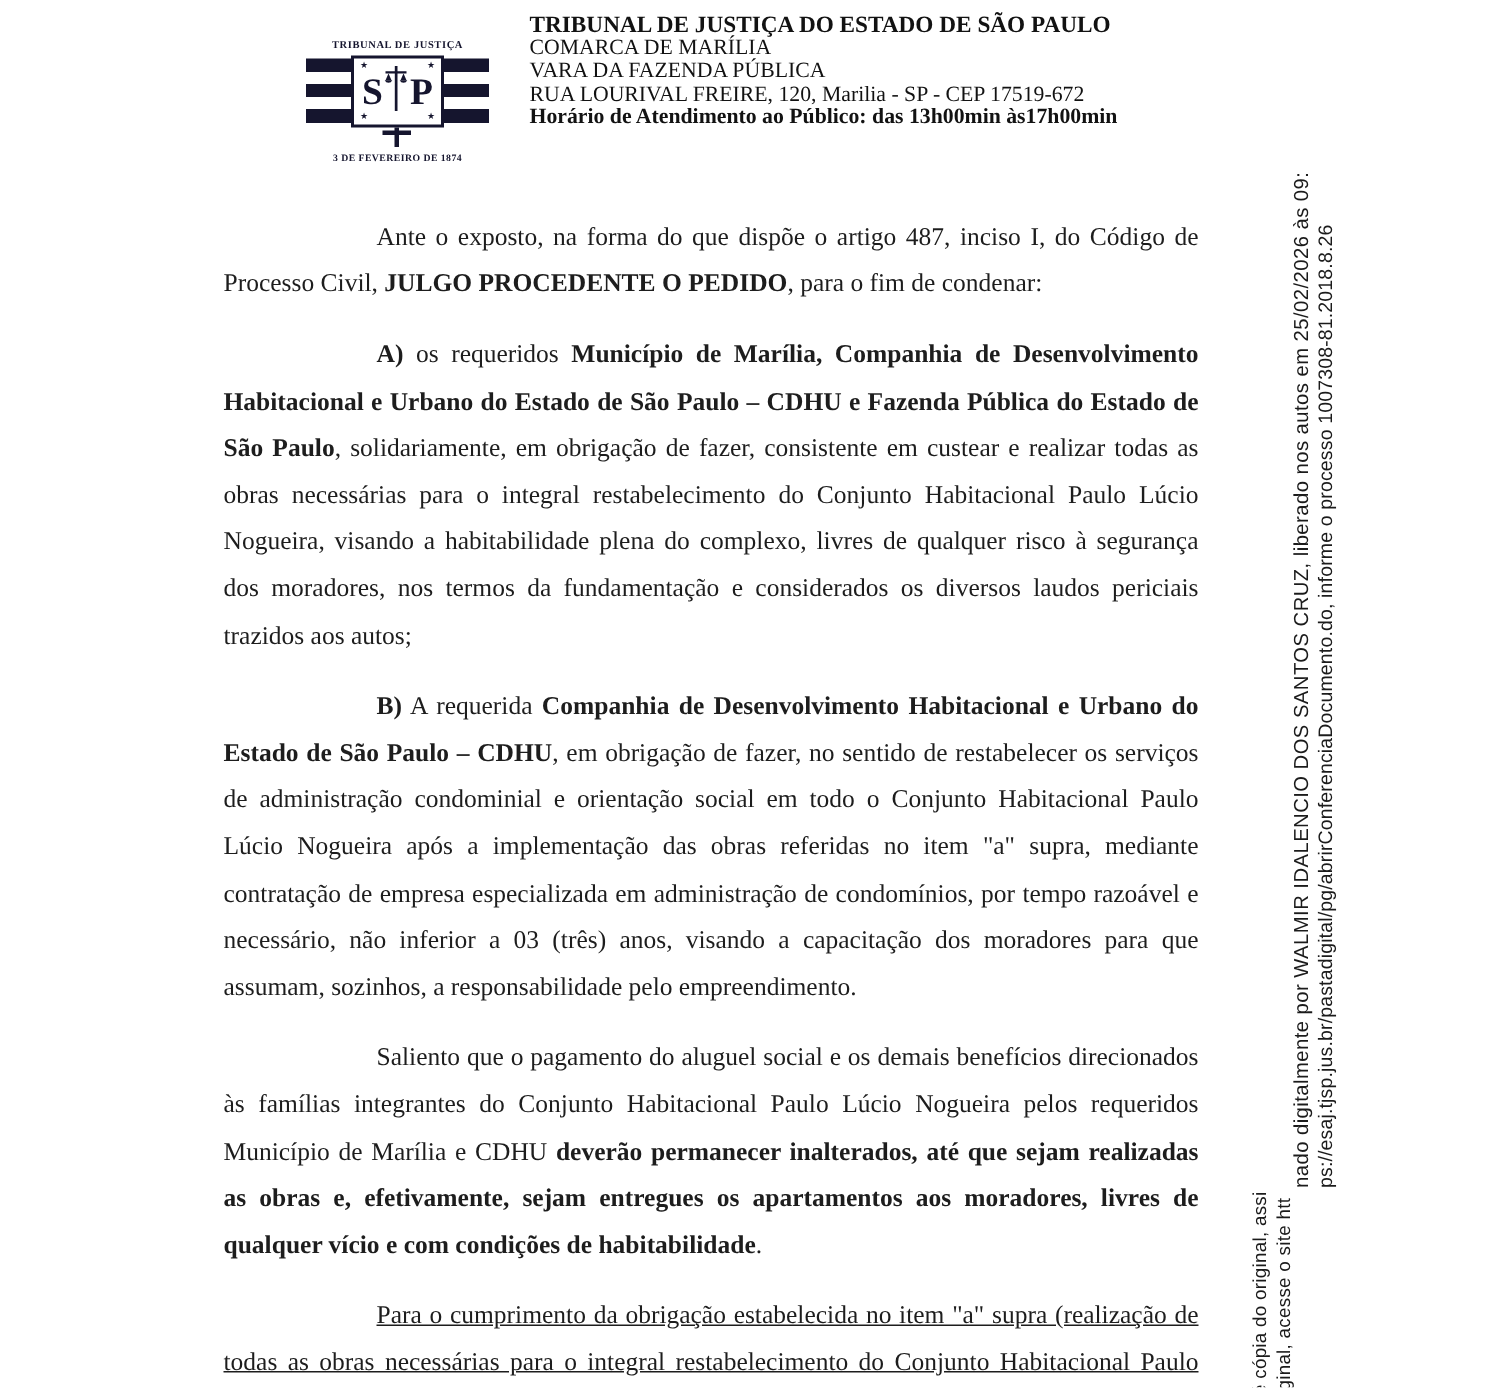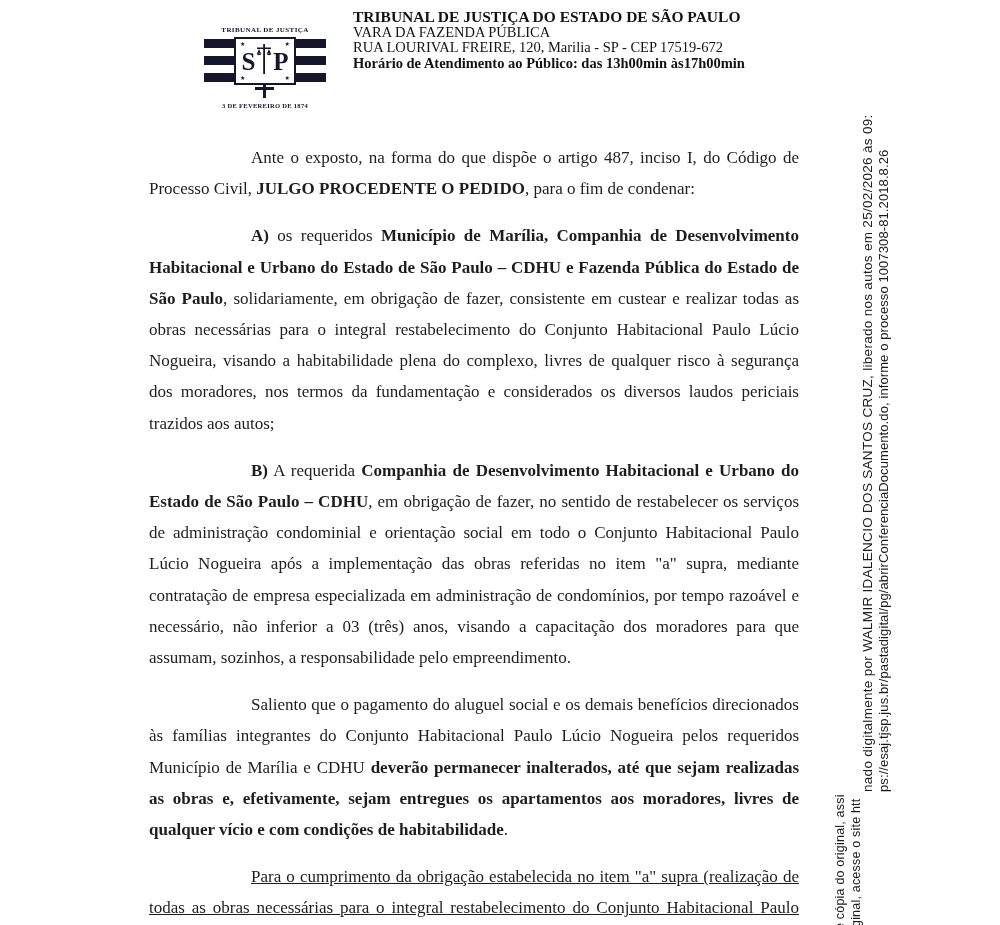--- a/index.html
+++ b/index.html
@@ -80,20 +80,21 @@
           <span class="sp-letter">P</span>
         </div>
       </div>
       <div class="sword-v"></div>
       <div class="sword-h"></div>
       <div class="logo-bottom">3 DE FEVEREIRO DE 1874</div>
     </div>
 
     <div class="header-text">
       <div class="hl1">TRIBUNAL DE JUSTIÇA DO ESTADO DE SÃO PAULO</div>
+      <div>COMARCA DE MARÍLIA</div>
       <div>VARA DA FAZENDA PÚBLICA</div>
       <div>RUA LOURIVAL FREIRE, 120, Marilia - SP - CEP 17519-672</div>
       <div class="hl6">Horário de Atendimento ao Público: das 13h00min às17h00min</div>
     </div>
   </header>
 
   <main class="body-text">
     <p><span>Ante o exposto, na forma do que dispõe o artigo 487, inciso I, do Código de Processo Civil, </span><b>JULGO PROCEDENTE O PEDIDO</b><span>, para o fim de condenar:</span></p>
 
     <p><b>A)</b><span> os requeridos </span><b>Município de Marília, Companhia de Desenvolvimento Habitacional e Urbano do Estado de São Paulo – CDHU e Fazenda Pública do Estado de São Paulo</b><span>, solidariamente, em obrigação de fazer, consistente em custear e realizar todas as obras necessárias para o integral restabelecimento do Conjunto Habitacional Paulo Lúcio Nogueira, visando a habitabilidade plena do complexo, livres de qualquer risco à segurança dos moradores, nos termos da fundamentação e considerados os diversos laudos periciais trazidos aos autos;</span></p>

